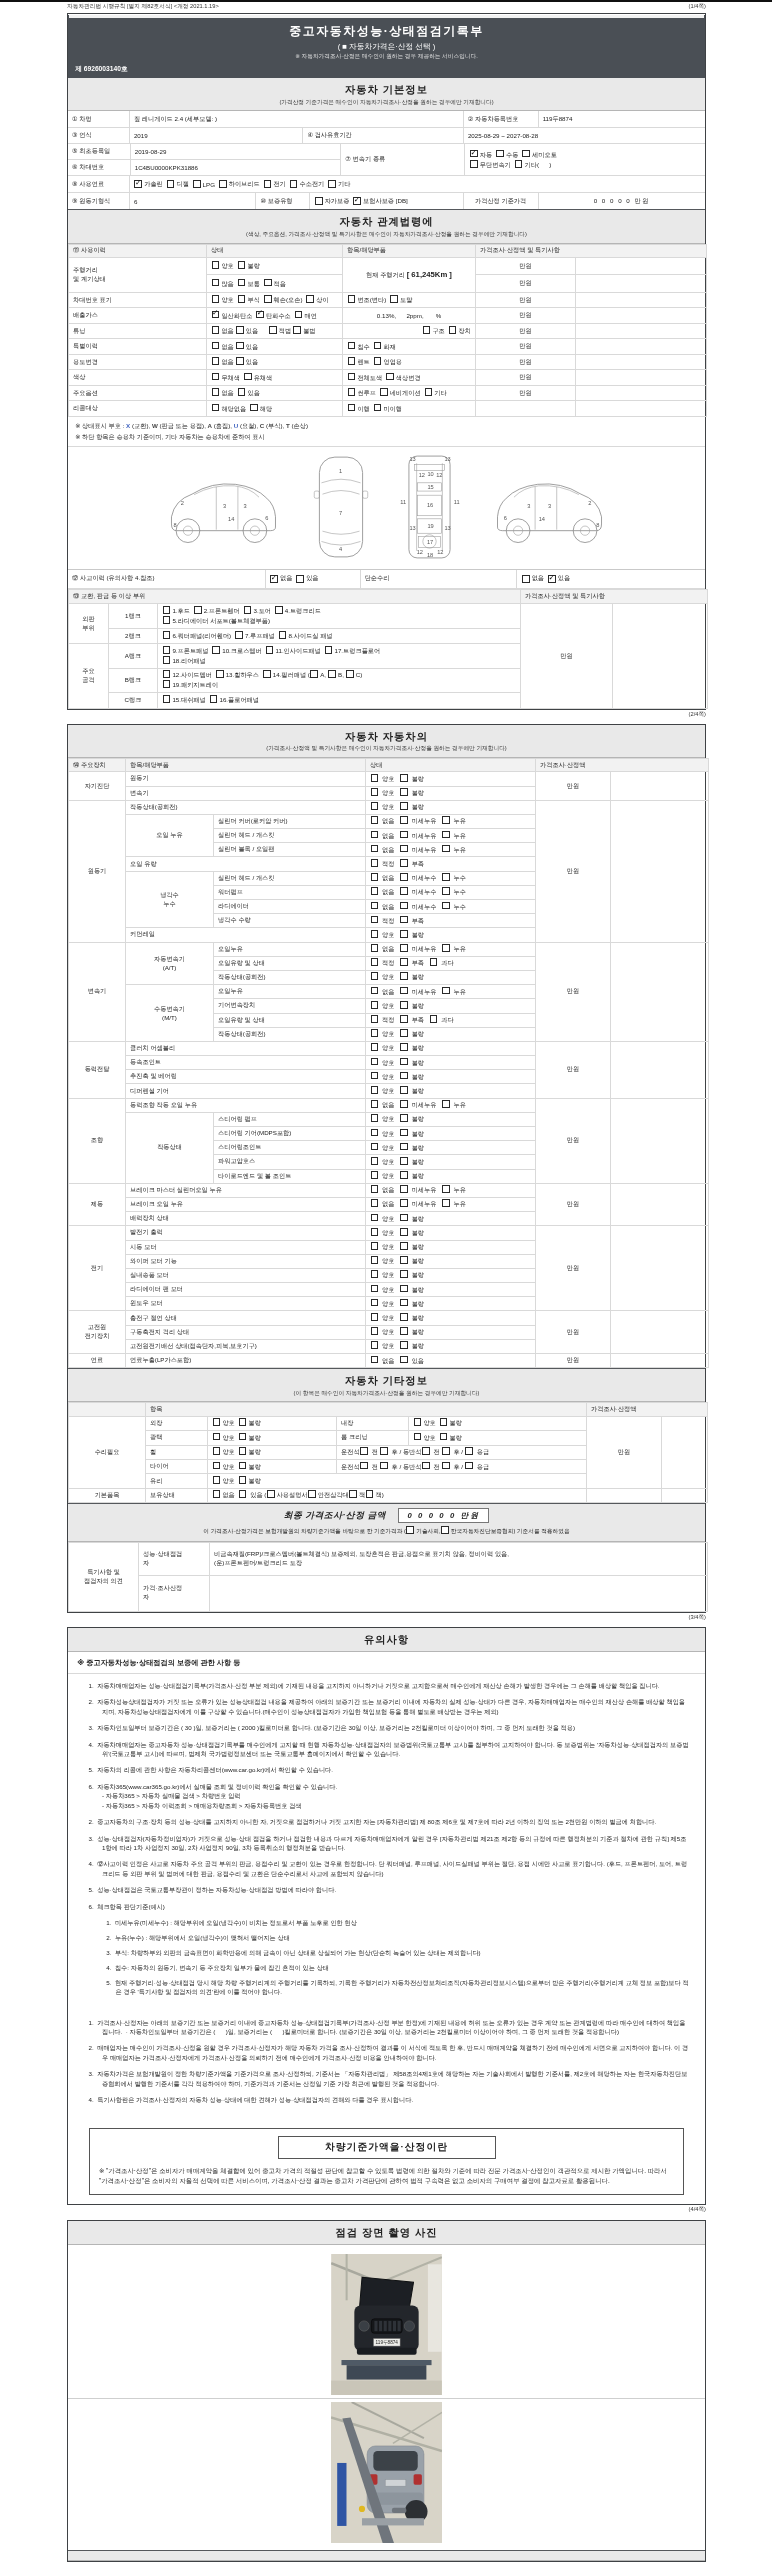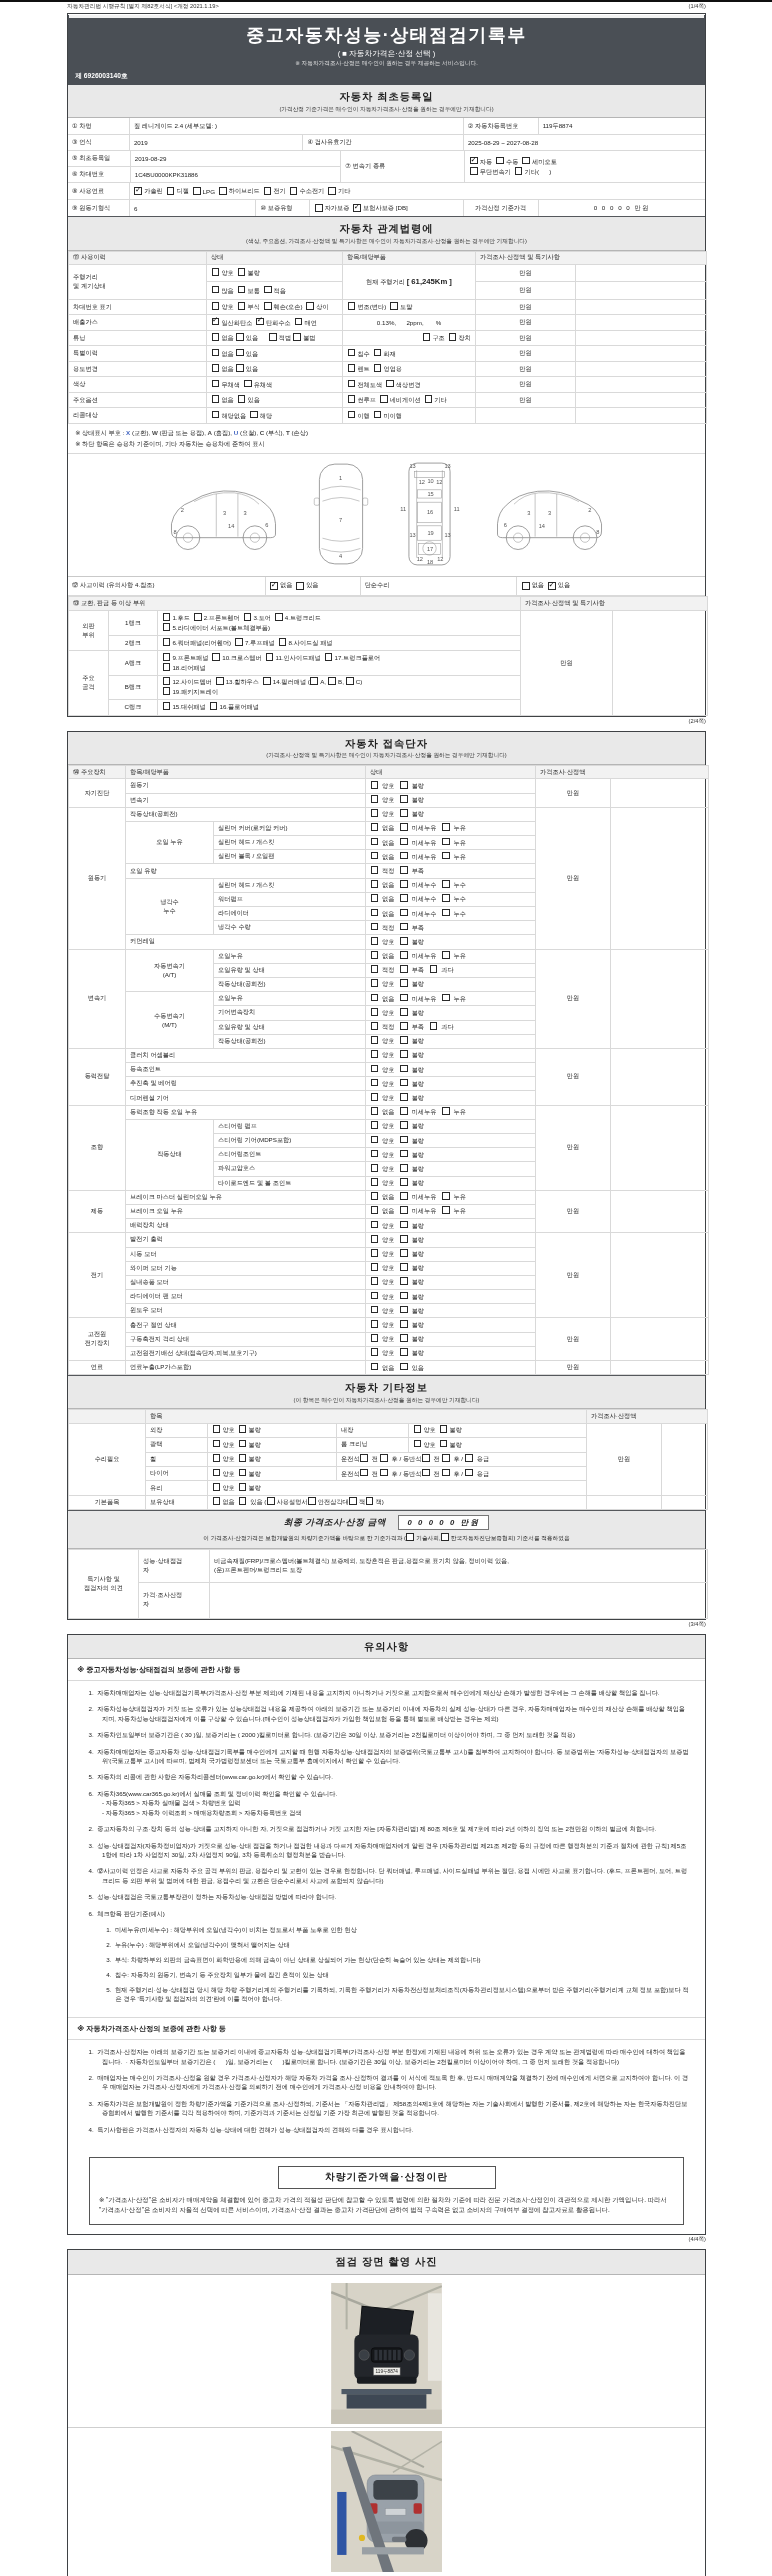--- a/index.html
+++ b/index.html
@@ -5,21 +5,21 @@
   html,body{margin:0;padding:0;}
   body{width:773px;height:2576px;overflow:hidden;background:#fff;color:#222;
        font-family:"Liberation Sans","DejaVu Sans",sans-serif;font-size:6.2px;}
   .topbar{height:1.5px;background:#101010;}
   .meta-line{width:639px;margin:1.5px auto 2.1px;display:flex;justify-content:space-between;font-size:5.7px;color:#333;}
   .pagemark{width:639px;margin:1px auto 5.2px;text-align:right;font-size:5.7px;color:#333;}
   .page{width:639px;margin:0 auto;border:1px solid #3f4245;background:#fff;box-sizing:border-box;}
   
   .hdr{background:#4a4f55;color:#fff;padding:0 0 4.1px 0;}
   .hdr .stripe{height:2.6px;background:#f2f2f2;margin:1px 1px 5.2px 1px;}
-  .hdr-title{text-align:center;font-size:18px;font-weight:bold;letter-spacing:1.5px;margin:3.1px 0 2.1px;}
+  .hdr-title{text-align:center;font-size:12px;font-weight:bold;letter-spacing:1.5px;margin:3.1px 0 2.1px;}
   .hdr-sub{text-align:center;font-size:7.7px;margin:1px 0;}
   .hdr-note{text-align:center;font-size:5.7px;color:#e3e3e3;margin:1px 0 4.1px;}
   .hdr-docno{font-size:6.7px;font-weight:bold;padding-left:7.2px;}
   
   .band{background:#e9e9e9;text-align:center;padding:4.1px 2.1px 3.6px;border-top:1px solid #55585c;border-bottom:0.5px solid #b5b5b5;}
   .band-title{font-size:10.3px;font-weight:bold;letter-spacing:1px;margin:1px 0;}
   .band-sub{font-size:5.7px;color:#333;margin-top:1.5px;}
   
   .frow{display:flex;border-bottom:0.5px solid #d9d9d9;}
   .fc{box-sizing:border-box;border-right:0.5px solid #d9d9d9;padding:2.6px 4.1px;display:flex;align-items:center;}
@@ -84,21 +84,21 @@
 
   <div class="hdr">
     <div class="stripe"></div>
     <div class="hdr-title">중고자동차성능·상태점검기록부</div>
     <div class="hdr-sub">( ■ 자동차가격은·산정 선택 )</div>
     <div class="hdr-note">※ 자동차가격조사·산정은 매수인이 원하는 경우 제공하는 서비스입니다.</div>
     <div class="hdr-docno">제 6926003140호</div>
   </div>
 
   <div class="band" style="border-top:none;">
-    <div class="band-title">자동차 최초등록일</div>
+    <div class="band-title">자동차 기본정보</div>
     <div class="band-sub">(가격산정 기준가격은 매수인이 자동차가격조사·산정을 원하는 경우에만 기재합니다)</div>
   </div>
 
   <div>
     <div class="frow" style="height:15.5px;">
       <div class="fc lab" style="width:62px;">① 차명</div>
       <div class="fc" style="width:335px;">짚 레니게이드 2.4 (세부모델: )</div>
       <div class="fc lab" style="width:75px;">② 자동차등록번호</div>
       <div class="fc" style="width:167px;">119두8874</div>
     </div>
@@ -367,21 +367,21 @@
     </tr>
   </tbody>
     </table>
 </div>
 
 <div class="pagemark">(2/4쪽)</div>
 
 <div class="page">
 
   <div class="band" style="border-top:none;">
-    <div class="band-title">자동차 접속단자</div>
+    <div class="band-title">자동차 자동차의</div>
     <div class="band-sub">(가격조사·산정액 및 특기사항은 매수인이 자동차가격조사·산정을 원하는 경우에만 기재합니다)</div>
   </div>
 
   <table>
     <colgroup>
         <col style="width:57px">
         <col style="width:88px">
         <col style="width:152px">
         <col style="width:170px">
         <col style="width:75px">
@@ -718,21 +718,20 @@
     <div class="nitem">4.  ⑫사고이력 인정은 사고로 자동차 주요 골격 부위의 판금, 용접수리 및 교환이 있는 경우로 한정합니다. 단 쿼터패널, 루프패널, 사이드실패널 부위는 절단, 용접 시에만 사고로 표기합니다. (후드, 프론트펜더, 도어, 트렁크리드 등 외판 부위 및 범퍼에 대한 판금, 용접수리 및 교환은 단순수리로서 사고에 포함되지 않습니다)</div>
     <div class="nitem">5.  성능·상태점검은 국토교통부장관이 정하는 자동차성능·상태점검 방법에 따라야 합니다.</div>
     <div class="nitem">6.  체크항목 판단기준(예시)</div>
     <div class="nsub">1.  미세누유(미세누수) : 해당부위에 오일(냉각수)이 비치는 정도로서 부품 노후로 인한 현상</div>
     <div class="nsub">2.  누유(누수) : 해당부위에서 오일(냉각수)이 맺혀서 떨어지는 상태</div>
     <div class="nsub">3.  부식: 차량하부와 외판의 금속표면이 화학반응에 의해 금속이 아닌 상태로 상실되어 가는 현상(단순히 녹슬어 있는 상태는 제외합니다)</div>
     <div class="nsub">4.  침수: 자동차의 원동기, 변속기 등 주요장치 일부가 물에 잠긴 흔적이 있는 상태</div>
     <div class="nsub">5.  현재 주행거리·성능·상태점검 당시 해당 차량 주행거리계의 주행거리를 기록하되, 기록한 주행거리가 자동차전산정보처리조직(자동차관리정보시스템)으로부터 받은 주행거리(주행거리계 교체 정보 포함)보다 적은 경우 '특기사항 및 점검자의 의견'란에 이를 적어야 합니다.</div>
   </div>
 
-  <div class="not-head" style="border-top:0.5px solid #d9d9d9;">※ 자동차가격조사·산정의 보증에 관한 사항 등</div>
 
   <div class="not-body">
     <div class="nitem">1.  가격조사·산정자는 아래의 보증기간 또는 보증거리 이내에 중고자동차 성능·상태점검기록부(가격조사·산정 부분 한정)에 기재된 내용에 허위 또는 오류가 있는 경우 계약 또는 관계법령에 따라 매수인에 대하여 책임을 집니다.  · 자동차인도일부터 보증기간은 (      )일, 보증거리는 (      )킬로미터로 합니다. (보증기간은 30일 이상, 보증거리는 2천킬로미터 이상이어야 하며, 그 중 먼저 도래한 것을 적용합니다)</div>
     <div class="nitem">2.  매매업자는 매수인이 가격조사·산정을 원할 경우 가격조사·산정자가 해당 자동차 가격을 조사·산정하여 결과를 이 서식에 적도록 한 후, 반드시 매매계약을 체결하기 전에 매수인에게 서면으로 고지하여야 합니다. 이 경우 매매업자는 가격조사·산정자에게 가격조사·산정을 의뢰하기 전에 매수인에게 가격조사·산정 비용을 안내하여야 합니다.</div>
     <div class="nitem">3.  자동차가격은 보험개발원이 정한 차량기준가액을 기준가격으로 조사·산정하되, 기준서는 「자동차관리법」 제58조의4제1호에 해당하는 자는 기술사회에서 발행한 기준서를, 제2호에 해당하는 자는 한국자동차진단보증협회에서 발행한 기준서를 각각 적용하여야 하며, 기준가격과 기준서는 산정일 기준 가장 최근에 발행된 것을 적용합니다.</div>
     <div class="nitem">4.  특기사항란은 가격조사·산정자의 자동차 성능·상태에 대한 견해가 성능·상태점검자의 견해와 다를 경우 표시합니다.</div>
   </div>
 
   <div class="inner-box">
     <span class="inner-box-title">차량기준가액을·산정이란</span>

